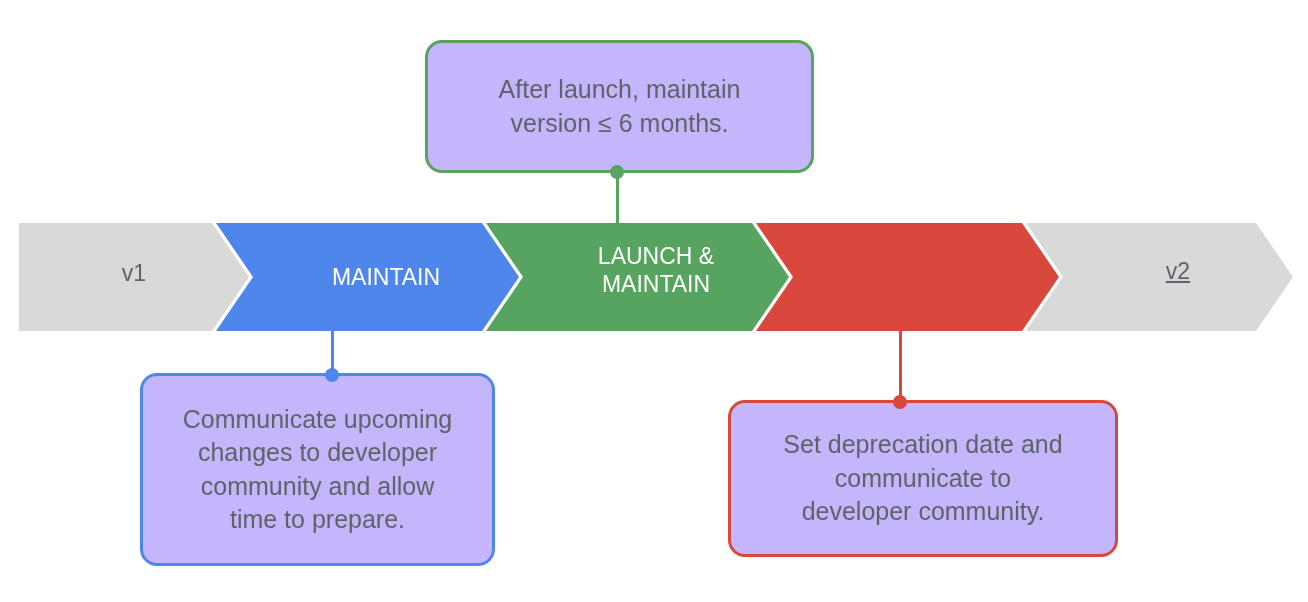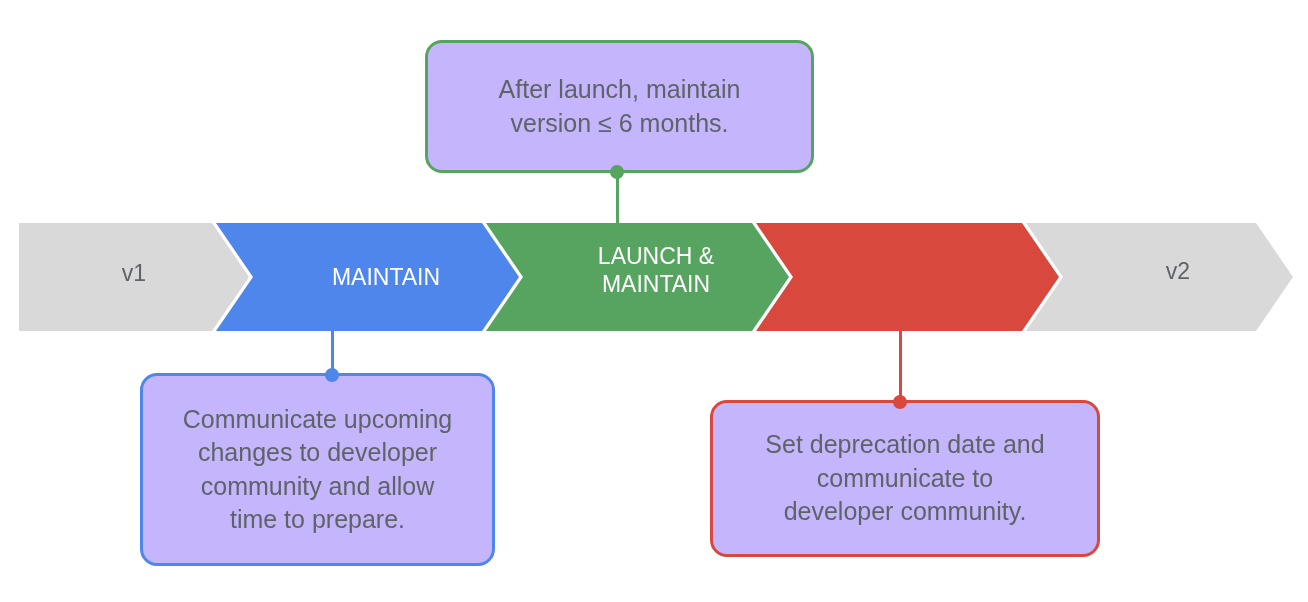--- a/index.html
+++ b/index.html
@@ -108,30 +108,30 @@
   </div>
 
   <div class="seg-label muted" style="left:19px; top:219px; width:230px; height:108px;">v1</div>
 
   <div class="seg-label onfill" style="left:253px; top:223px; width:266px; height:108px;">MAINTAIN</div>
 
   <div class="seg-label onfill" style="left:523px; top:216px; width:266px; height:108px;">LAUNCH &amp;
 MAINTAIN</div>
 
 
-  <div class="seg-label muted" style="left:1063px; top:223px; width:230px; height:96px;">v2</div>
+  <div class="seg-label muted" style="left:1063px; top:223px; width:230px; height:96px;text-decoration:underline;">v2</div>
 
   <div class="callout" style="left:425px; top:40px; width:389px; height:133px; border-color:#56a45f;">After launch, maintain
 version ≤ 6 months.</div>
   <div class="dot" style="left:610px; top:165px; background:#56a45f;"></div>
 
   <div class="callout" style="left:140px; top:373px; width:355px; height:193px; border-color:#4e86ec;">Communicate upcoming
 changes to developer
 community and allow
 time to prepare.</div>
   <div class="dot" style="left:325px; top:368px; background:#4e86ec;"></div>
 
-  <div class="callout" style="left:710px; top:400px; width:390px; height:157px; border-color:#d9483c;">Set deprecation date and
+  <div class="callout" style="left:728px; top:400px; width:390px; height:157px; border-color:#d9483c;">Set deprecation date and
 communicate to
 developer community.</div>
   <div class="dot" style="left:893px; top:395px; background:#d9483c;"></div>
 
 </div>
 
 </body></html>

